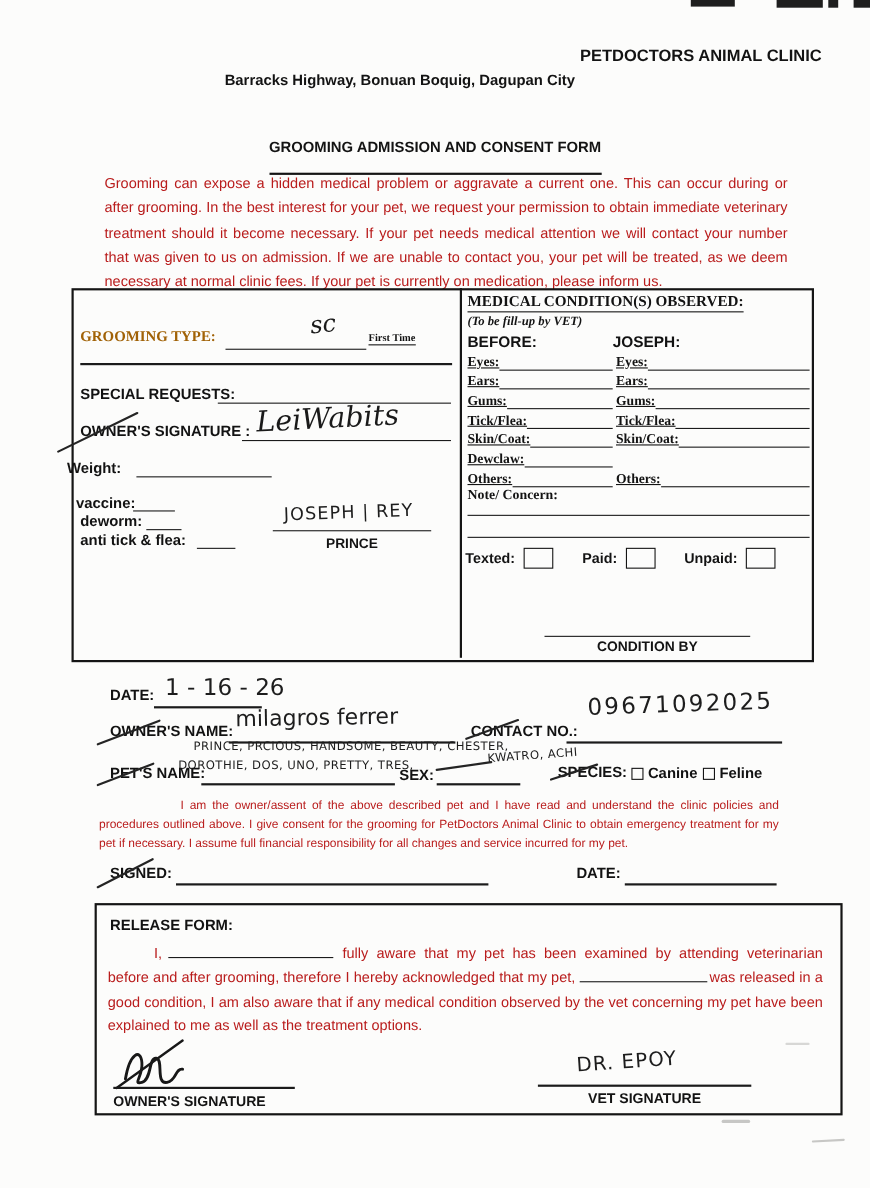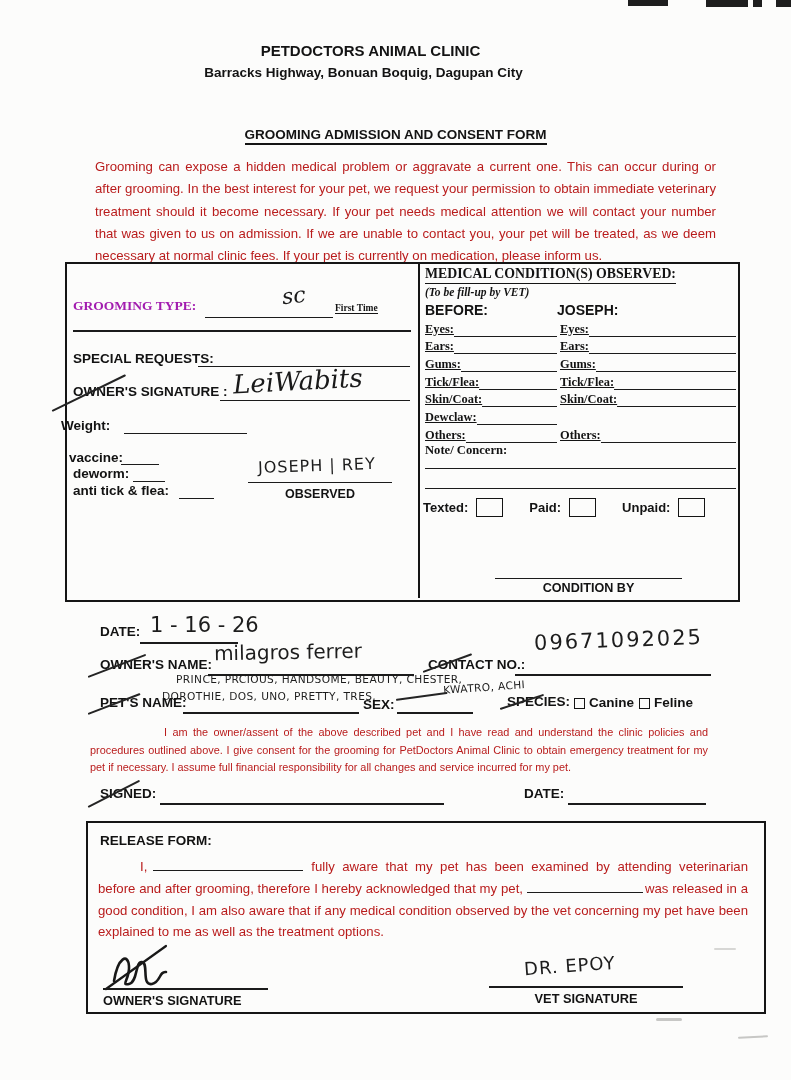--- a/index.html
+++ b/index.html
@@ -1,21 +1,21 @@
 <!DOCTYPE html>
 <html><head>
 <meta charset="utf-8">
 <style>
   html,body{margin:0;padding:0;background:#e8e8e8;}
   .page{position:relative;width:791px;height:1080px;background:#fcfcfb;overflow:hidden;
         font-family:"Liberation Sans",sans-serif;color:#131313;margin:0 auto;
         box-shadow:0 0 6px rgba(0,0,0,.25);}
   .abs{position:absolute;}
   .lab{position:absolute;font:bold 13.5px "Liberation Sans",sans-serif;color:#121212;white-space:nowrap;}
-  .slab{position:absolute;font:bold 13.5px "Liberation Serif",serif;color:#a21caf;white-space:nowrap;}
+  .slab{position:absolute;font:bold 13.5px "Liberation Serif",serif;color:#a16207;white-space:nowrap;}
   .hl{position:absolute;height:1.4px;background:#1b1b1b;}
   .hw{position:absolute;font-family:"DejaVu Sans",sans-serif;color:#1d1d1d;white-space:nowrap;}
   .cur{position:absolute;font-family:"DejaVu Serif",serif;font-style:italic;color:#1a1a1a;white-space:nowrap;}
   .para{position:absolute;text-align:justify;color:#b91c1c;}
   .slash{position:absolute;height:2px;background:#242424;transform-origin:left center;border-radius:2px;}
   .box{position:absolute;border:2px solid #151515;}
   .mrow{display:flex;align-items:flex-end;height:17.7px;text-decoration:underline;}
   .mcol{display:flex;align-items:flex-end;}
   .mcol-l{width:132px;}
   .mcol-r{flex:1;margin-left:3px;}
@@ -30,24 +30,24 @@
 </head>
 <body>
 
 <div class="page">
 
   <div class="artifact" style="left:628px;top:0;width:40px;height:6px"></div>
   <div class="artifact" style="left:706px;top:0;width:42px;height:7px"></div>
   <div class="artifact" style="left:753px;top:0;width:9px;height:7px"></div>
   <div class="artifact" style="left:776px;top:0;width:15px;height:7px"></div>
 
-  <div class="abs" style="left:5px;top:42px;width:731px;text-align:center;font:bold 15px 'Liberation Sans',sans-serif">PETDOCTORS  ANIMAL  CLINIC</div>
+  <div class="abs" style="left:16px;top:42px;width:731px;text-align:right;font:bold 15px 'Liberation Sans',sans-serif">PETDOCTORS  ANIMAL  CLINIC</div>
   <div class="abs" style="left:0;top:65px;width:727px;text-align:center;font:bold 13.5px 'Liberation Sans',sans-serif">Barracks Highway, Bonuan Boquig, Dagupan City</div>
   <div class="abs" style="left:0;top:125px;width:791px;text-align:center">
-    <span style="font:bold 13.5px 'Liberation Sans',sans-serif;border-bottom:2px solid #141414;padding-bottom:1px">GROOMING  ADMISSION  AND  CONSENT  FORM</span>
+    <span style="font:bold 13.5px 'Liberation Sans',sans-serif;border-bottom:2px solid #141414;padding-bottom:16px">GROOMING  ADMISSION  AND  CONSENT  FORM</span>
   </div>
   <div class="para" style="left:95px;top:156px;width:621px;font:13.2px/22.3px 'Liberation Sans',sans-serif">Grooming can expose a hidden medical problem or aggravate a current one. This can occur during or after grooming. In the best interest for your pet, we request your permission to obtain immediate veterinary treatment should it become necessary. If your pet needs medical attention we will contact your number that was given to us on admission. If we are unable to contact you, your pet will be treated, as we deem necessary at normal clinic fees. If your pet is currently on medication, please inform us.</div>
 
   <div class="box" style="left:65px;top:262px;width:671px;height:336px"></div>
   <div class="abs" style="left:418px;top:262px;width:2px;height:336px;background:#151515"></div>
 
   <div class="slab" style="left:73px;top:298px">GROOMING TYPE:</div>
   <div class="hl" style="left:205px;top:317px;width:128px"></div>
   <div class="cur" style="left:282px;top:283px;font-size:22px;transform:rotate(-6deg)">sc</div>
   <div class="abs" style="left:335px;top:303px;font:bold 9.5px 'Liberation Serif',serif;border-bottom:1.4px solid #141414">First Time</div>
@@ -66,21 +66,21 @@
 
   <div class="lab" style="left:69px;top:450px">vaccine:</div>
   <div class="hl" style="left:121px;top:464px;width:38px"></div>
   <div class="lab" style="left:73px;top:466px">deworm:</div>
   <div class="hl" style="left:133px;top:481px;width:32px"></div>
   <div class="lab" style="left:73px;top:483px">anti tick &amp; flea:</div>
   <div class="hl" style="left:179px;top:498px;width:35px"></div>
 
   <div class="hw" style="left:258px;top:456px;font-size:16px;transform:rotate(-2deg);letter-spacing:1px">JOSEPH | REY</div>
   <div class="hl" style="left:248px;top:482px;width:144px"></div>
-  <div class="abs" style="left:248px;top:487px;width:144px;text-align:center;font:bold 12.5px 'Liberation Sans',sans-serif">OBSERVED</div>
+  <div class="abs" style="left:248px;top:487px;width:144px;text-align:center;font:bold 12.5px 'Liberation Sans',sans-serif">PRINCE</div>
 
   <div class="abs" style="left:425px;top:266px;font:bold 13.8px 'Liberation Serif',serif;border-bottom:1.8px solid #141414;padding-bottom:1px">MEDICAL CONDITION(S) OBSERVED:</div>
   <div class="abs" style="left:425px;top:286px;font:bold italic 11.5px 'Liberation Serif',serif;font-style:italic">(To be fill-up by VET)</div>
   <div class="lab" style="left:425px;top:302px;font-size:14px">BEFORE:</div>
   <div class="lab" style="left:557px;top:302px;font-size:14px">JOSEPH:</div>
 
   <div class="abs" style="left:425px;top:319px;width:311px">
     <div class="mrow">
       <div class="mcol mcol-l">
           <span class="mlabel">Eyes:</span>

